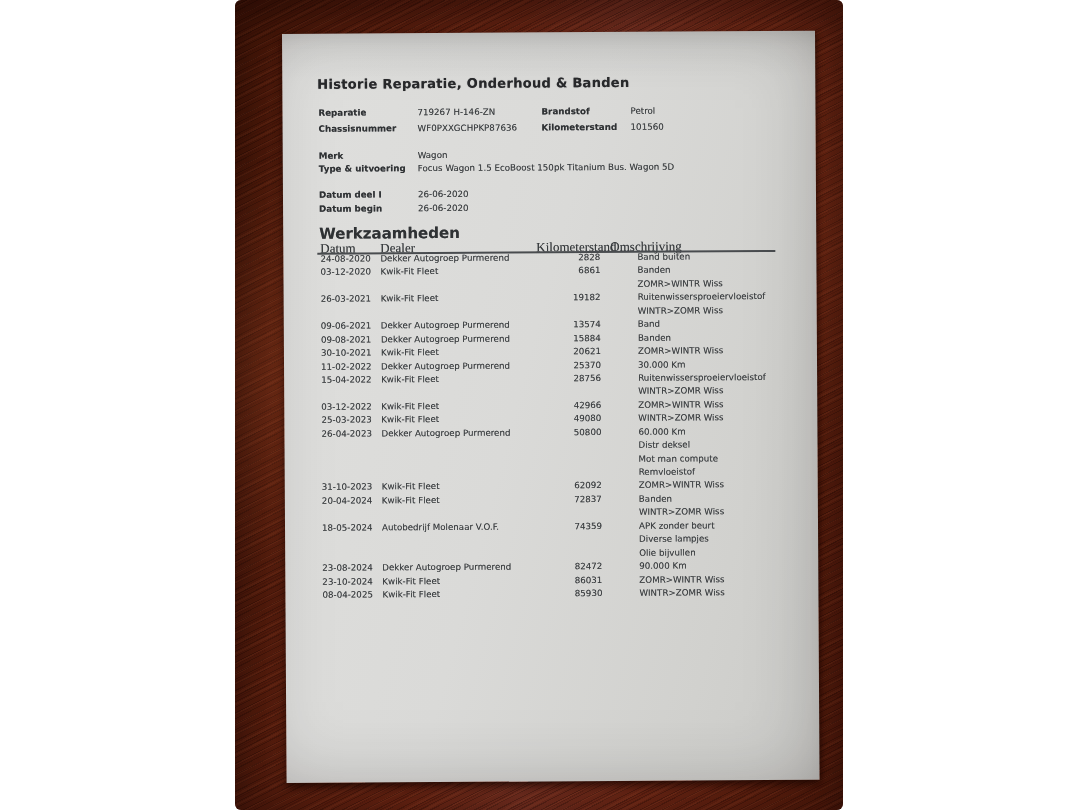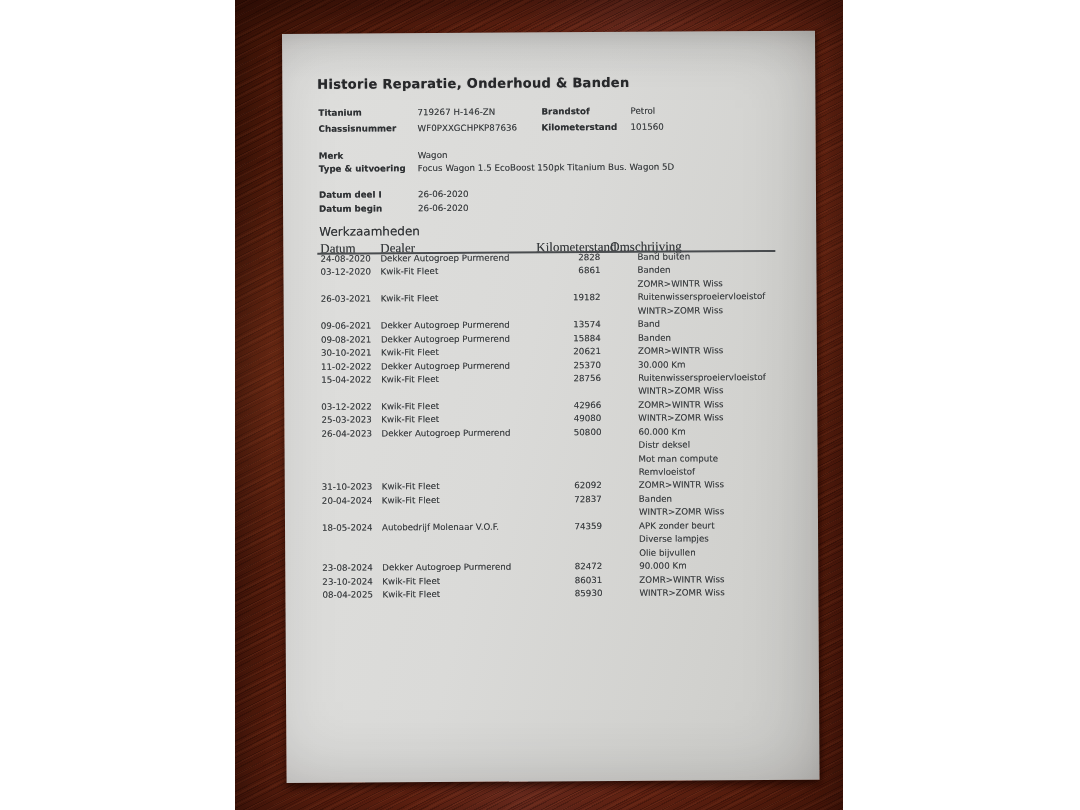--- a/index.html
+++ b/index.html
@@ -6,20 +6,21 @@
   html,body{margin:0;padding:0;}
   body{
     width:1080px;height:810px;position:relative;overflow:hidden;
     background:#ffffff;
     font-family:"DejaVu Sans","Liberation Sans",sans-serif;
   }
   
   .photo{
     position:absolute;left:235px;top:0;width:608px;height:810px;
     overflow:hidden;
+    border-radius:6px;
   }
   .wood{
     position:absolute;inset:0;
     background:
       radial-gradient(ellipse 55% 38% at 10% 46%, rgba(255,125,70,0.16), rgba(0,0,0,0) 70%),
       radial-gradient(ellipse 60% 40% at 90% 30%, rgba(255,110,60,0.10), rgba(0,0,0,0) 70%),
       repeating-linear-gradient(153deg, rgba(22,5,2,0.26) 0px 1px, rgba(0,0,0,0) 1px 5px),
       repeating-linear-gradient(153deg, rgba(0,0,0,0) 0px 7px, rgba(60,15,7,0.32) 7px 8px, rgba(0,0,0,0) 8px 15px),
       repeating-linear-gradient(333deg, rgba(255,135,85,0.07) 0 2px, rgba(0,0,0,0) 2px 9px),
       linear-gradient(98deg, #471708 0%, #571d0d 18%, #6a2513 40%, #763021 55%, #6e2715 72%, #5c1f0e 90%, #511a0b 100%);
@@ -36,21 +37,21 @@
       linear-gradient(105deg, #dfdfdd 0%, #dadad8 45%, #d1d1ce 80%, #cbcbc8 100%);
     box-shadow:0 5px 9px rgba(25,6,2,0.55), 2px 2px 5px rgba(30,8,3,0.4);
   }
   .paper *{position:absolute;white-space:nowrap;}
   .title{
     font-size:13px;font-weight:bold;color:#28292b;letter-spacing:0.3px;
     text-shadow:0 0 0.7px rgba(70,70,75,0.8);
   }
   .lab{font-size:8.7px;font-weight:bold;color:#2f3234;text-shadow:0 0 0.6px rgba(80,80,85,0.7);}
   .val{font-size:8.7px;color:#383c3e;text-shadow:0 0 0.6px rgba(90,90,95,0.65);}
-  .sec{font-size:12px;font-weight:normal;color:#2f3234;text-shadow:0 0 0.6px rgba(80,80,85,0.7);}
+  .sec{font-size:15px;font-weight:bold;color:#2f3234;text-shadow:0 0 0.6px rgba(80,80,85,0.7);}
   .th{font-size:13px;color:#35393b;text-shadow:0 0 0.6px rgba(90,90,95,0.65);font-family:Liberation Serif, serif;}
   .rule{left:34px;top:219px;width:458px;height:1.8px;background:#494c4f;}
   .tbody{left:0;top:220px;width:533px;}
   .t-line{position:relative;height:13.45px;white-space:nowrap;}
   .t-line span{
     position:absolute;top:0;font-size:8.7px;color:#383c3e;white-space:nowrap;
     text-shadow:0 0 0.6px rgba(90,90,95,0.65);
   }
   .c-datum{left:37px;}
   .c-dealer{left:97px;text-align:right;}
@@ -60,21 +61,21 @@
 </head>
 <body>
 
 <div class="photo">
   <div class="wood"></div>
 
   <div class="paper">
 
     <div class="title" style="left:35px;top:43px">Historie Reparatie, Onderhoud &amp; Banden</div>
 
-    <span class="lab" style="left:36px;top:74px">Titanium</span>
+    <span class="lab" style="left:36px;top:74px">Reparatie</span>
     <span class="val" style="left:135px;top:74px">719267 H-146-ZN</span>
     <span class="lab" style="left:259px;top:74px">Brandstof</span>
     <span class="val" style="left:348px;top:74px">Petrol</span>
 
     <span class="lab" style="left:36px;top:90px">Chassisnummer</span>
     <span class="val" style="left:135px;top:90px">WF0PXXGCHPKP87636</span>
     <span class="lab" style="left:259px;top:90px">Kilometerstand</span>
     <span class="val" style="left:348px;top:90px">101560</span>
 
     <span class="lab" style="left:36px;top:117px">Merk</span>

